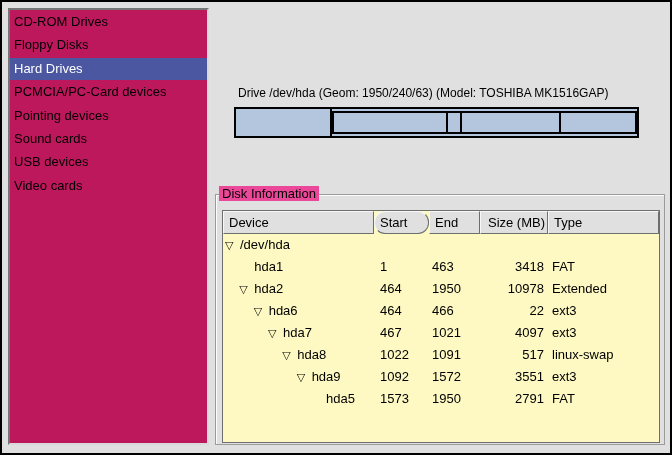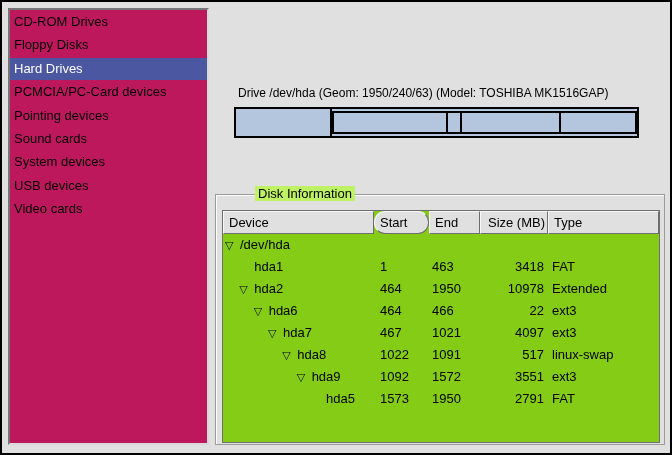--- a/index.html
+++ b/index.html
@@ -44,26 +44,26 @@
   }
   .ext-line { position:absolute; background:#000; top:0; bottom:0; width:2px; }
   
   .groupbox {
     position:absolute; left:213px; top:192px; width:450px; height:251px;
     border:1px solid #9b9b9b;
     box-shadow: inset 1px 1px 0 #fdfdfd;
   }
   .groupbox-label {
     position:absolute; top:-9px; left:3px;
-    background:#bef264; padding:0 3px; font-size:13px;margin-left:36px;
+    background:#ec4899; padding:0 3px; font-size:13px;
   }
   
   .table {
     position:absolute; left:6px; top:15px; width:438px; height:233px;
-    background:#84cc16; border:1px solid #6e6e6e; overflow:hidden;
+    background:#fef9c3; border:1px solid #6e6e6e; overflow:hidden;
   }
   .table-header { display:flex; height:23px; }
   .header-cell {
     background:#e0e0e0; height:23px; line-height:21px;
     padding-left:5px; white-space:nowrap; overflow:hidden;
     border-top:1px solid #f8f8f8; border-left:1px solid #f8f8f8;
     border-right:1px solid #6e6e6e; border-bottom:1px solid #6e6e6e;
     cursor:default;
   }
   .col-device { width:151px; }
@@ -89,21 +89,20 @@
 
 <div class="window">
 
   <div class="sidebar" id="sidebar">
       <div class="sidebar-item">CD-ROM Drives</div>
       <div class="sidebar-item">Floppy Disks</div>
       <div class="sidebar-item selected">Hard Drives</div>
       <div class="sidebar-item">PCMCIA/PC-Card devices</div>
       <div class="sidebar-item">Pointing devices</div>
       <div class="sidebar-item">Sound cards</div>
-      <div class="sidebar-item">System devices</div>
       <div class="sidebar-item">USB devices</div>
       <div class="sidebar-item">Video cards</div>
     </div>
 
   <div class="drive-title">Drive /dev/hda (Geom: 1950/240/63) (Model: TOSHIBA MK1516GAP)</div>
 
   <div class="partition-bar" id="partition-bar">
       <div class="bar-line" style="left: 94px;"></div>
       <div class="extended-rect" style="left: 96px; top: 2px; height: 23px; width: 305px;">
         <div class="ext-line" style="left: 112px;"></div>

